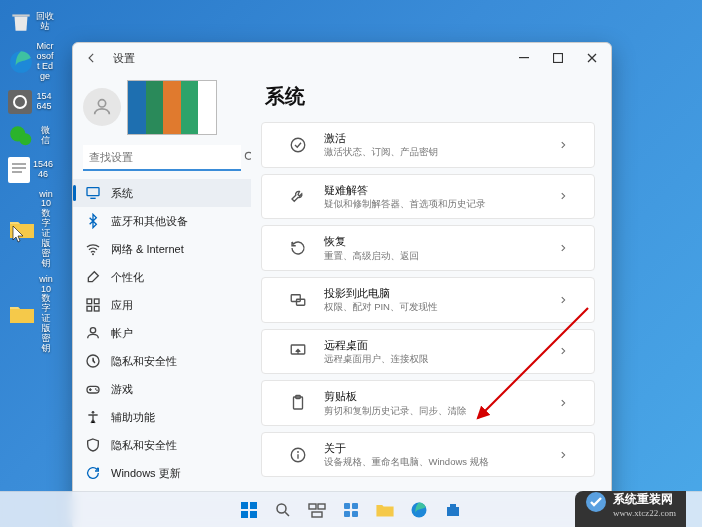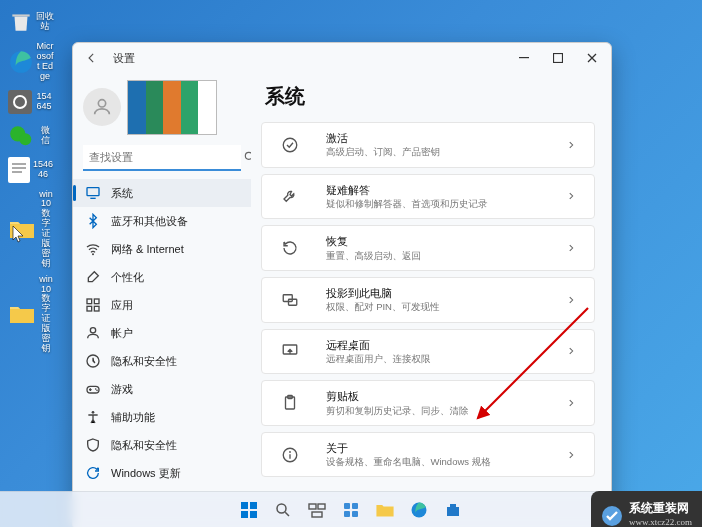--- a/index.html
+++ b/index.html
@@ -67,22 +67,22 @@
   }
   .nav-item.selected { background:#eaeef3; }
   .nav-item.selected::before { content:""; position:absolute; left:0; top:6px; bottom:6px; width:3px; background:#0067c0; border-radius:2px; }
   .nav-item .nicon { width:16px; height:16px; display:flex; align-items:center; justify-content:center; font-size:12px; }
   .nav-item .nlbl { font-size:11px; color:#222; }
 
   .content { flex:1; overflow-y:auto; padding: 10px 16px 16px 10px; }
   .page-title { font-size: 20px; font-weight:600; color:#111; margin: 0 0 12px 4px; }
   .card {
     background:#fff; border:1px solid #e5e5e5; border-radius:4px;
-    padding: 8px 18px; margin-bottom: 6px;
-    display:flex; align-items:center; gap:26px; cursor:pointer;
+    padding: 8px 26px; margin-bottom: 6px;
+    display:flex; align-items:center; gap:16px; cursor:pointer;
     position:relative;
   }
   .card .cicon { width:20px; height:20px; display:flex; align-items:center; justify-content:center; color:#555; }
   .card .ctxt { flex:1; }
   .card .ctitle { font-size:11px; color:#111; line-height:1.3; }
   .card .csub { font-size:9.5px; color:#777; line-height:1.3; margin-top:1px; }
   .card .chev { color:#666; font-size:11px; }
 
   .arrow {
     position:absolute; left:390px; top:260px; width:130px; height:130px; pointer-events:none;
@@ -90,22 +90,22 @@
 
   .taskbar {
     position:absolute; left:0; bottom:0; width:100%; height:36px;
     background: rgba(235,240,248,.85); backdrop-filter: blur(6px);
     display:flex; align-items:center; justify-content:center; gap:6px;
     border-top:1px solid rgba(0,0,0,.08);
   }
   .tb-item { width:28px; height:28px; border-radius:4px; display:flex; align-items:center; justify-content:center; cursor:pointer; }
 
   .watermark {
-    position:absolute; right:0; bottom:0; height:36px;
-    background:#333; color:#fff; display:flex; align-items:flex-end; gap:6px;
+    position:absolute; right:16px; bottom:0; height:36px;
+    background:#333; color:#fff; display:flex; align-items:flex-start; gap:6px;
     padding:0 10px; font-size:12px; font-weight:600; border-top-left-radius:8px;
   }
   .wm-sub { font-size:9px; font-weight:400; color:#ccc; display:block;font-family:Liberation Serif, serif; }
 
   
   svg { display:block; }
 </style>
 </head>
 <body>
 
@@ -340,21 +340,21 @@
       <div id="cards">
           <div class="card">
             <div class="cicon">
               <svg width="18" height="18" viewBox="0 0 24 24">
                 <circle cx="12" cy="12" r="9" fill="none" stroke="#555" stroke-width="1.8"></circle>
                 <path stroke="#555" stroke-width="1.8" fill="none" d="M8 12l3 3 5-6"></path>
               </svg>
             </div>
             <div class="ctxt">
               <div class="ctitle">激活</div>
-              <div class="csub">高级启动、订阅、产品密钥</div>
+              <div class="csub">激活状态、订阅、产品密钥</div>
             </div>
             <div class="chev">
               <svg width="10" height="10" viewBox="0 0 24 24">
                 <path fill="none" stroke="#666" stroke-width="2.5" d="M9 5l7 7-7 7"></path>
               </svg>
             </div>
           </div>
           <div class="card">
             <div class="cicon">
               <svg width="18" height="18" viewBox="0 0 24 24">

